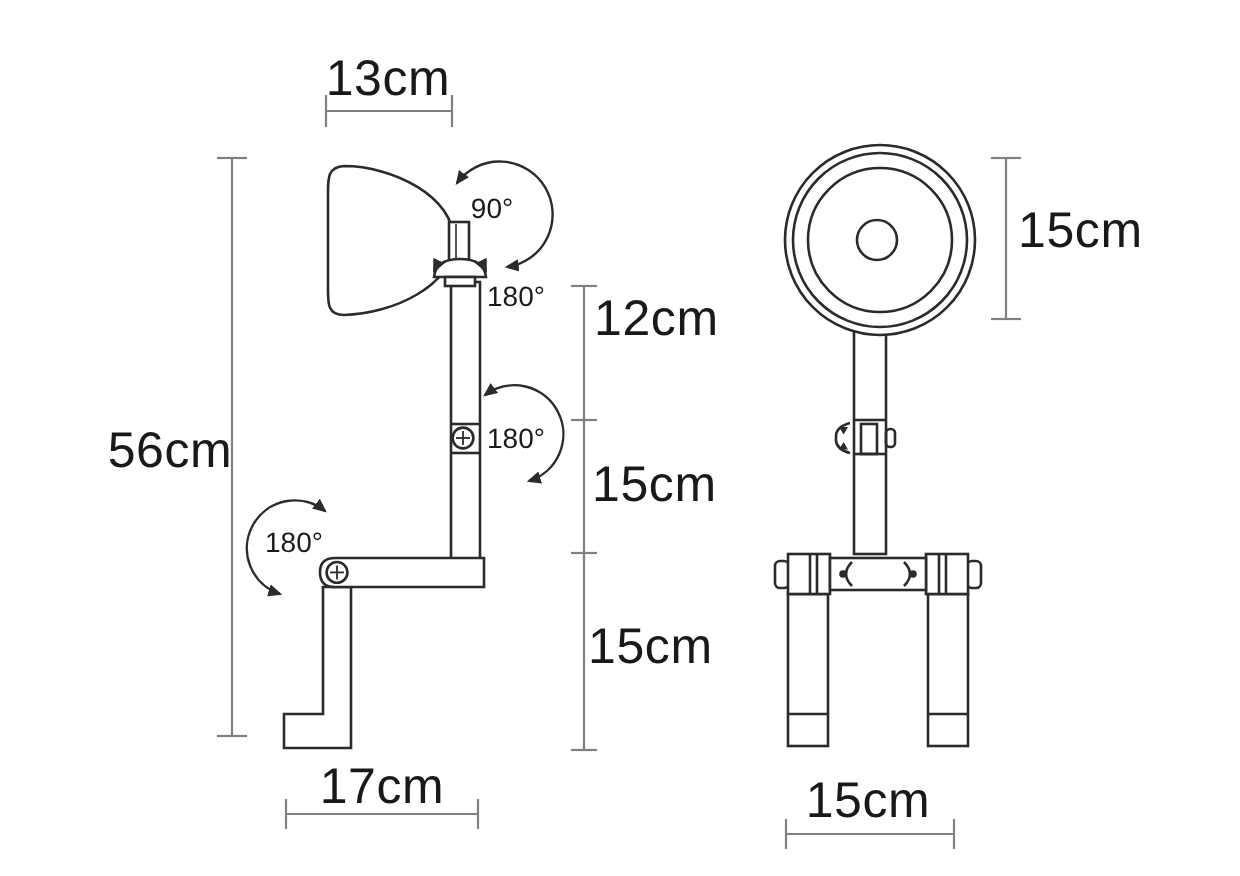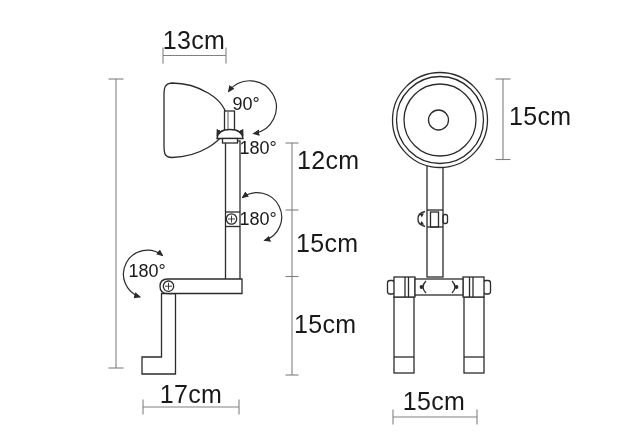--- a/index.html
+++ b/index.html
@@ -4,21 +4,21 @@
 <style>
   html,body{margin:0;padding:0;}
   body{width:620px;height:438px;background:#ffffff;overflow:hidden;}
   .stage{position:relative;width:620px;height:364px;background:#ffffff;
          font-family:"Liberation Sans",sans-serif;}
   .stage svg{position:absolute;left:0;top:0;}
   .dim-label{position:absolute;transform:translate(-50%,-50%);
              font-size:25px;color:#191919;white-space:nowrap;letter-spacing:.3px;}
   .dim-label.anchor-left{transform:translateY(-50%);}
   .deg-label{position:absolute;transform:translate(-50%,-50%);
-             font-size:18px;color:#191919;white-space:nowrap;}
+             font-size:14px;color:#191919;white-space:nowrap;}
 </style>
 </head>
 <body>
 
 <div class="stage">
 
 <svg width="620" height="438" viewBox="0 0 620 438">
   <defs>
     <marker id="arr" viewBox="0 0 10 10" refX="7.5" refY="5" markerWidth="6.5" markerHeight="6.5" orient="auto-start-reverse">
       <path d="M0,1 L9,5 L0,9 Z" fill="#2b2b2b"></path>
@@ -131,20 +131,21 @@
     </g>
     <g>
       <line x1="393" y1="417" x2="477" y2="417"></line>
       <line x1="393" y1="409.5" x2="393" y2="424.5"></line>
       <line x1="477" y1="409.5" x2="477" y2="424.5"></line>
     </g>
   </g>
 </svg>
 
   <div class="dim-label" style="left:194px;top:40px">13cm</div>
+  <div class="dim-label" style="left:85px;top:226px">56cm</div>
   <div class="dim-label anchor-left" style="left:297px;top:160px">12cm</div>
   <div class="dim-label anchor-left" style="left:296px;top:243px">15cm</div>
   <div class="dim-label anchor-left" style="left:294px;top:324px">15cm</div>
   <div class="dim-label" style="left:191px;top:394px">17cm</div>
   <div class="dim-label anchor-left" style="left:509px;top:116px">15cm</div>
   <div class="dim-label" style="left:434px;top:401px">15cm</div>
 
   <div class="deg-label" style="left:246px;top:104px">90°</div>
   <div class="deg-label" style="left:258px;top:148px">180°</div>
   <div class="deg-label" style="left:258px;top:219px">180°</div>

